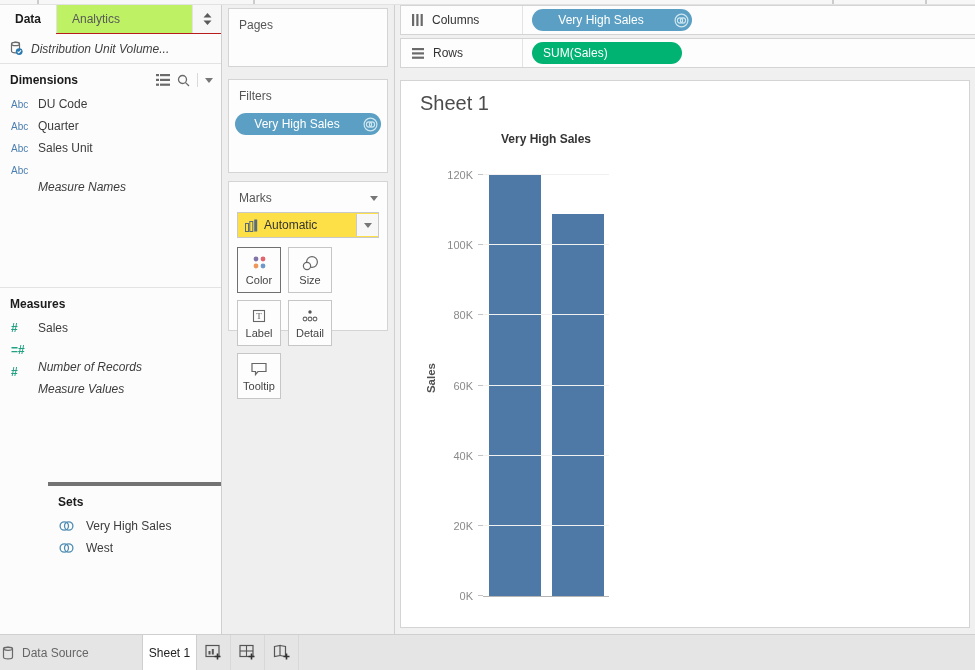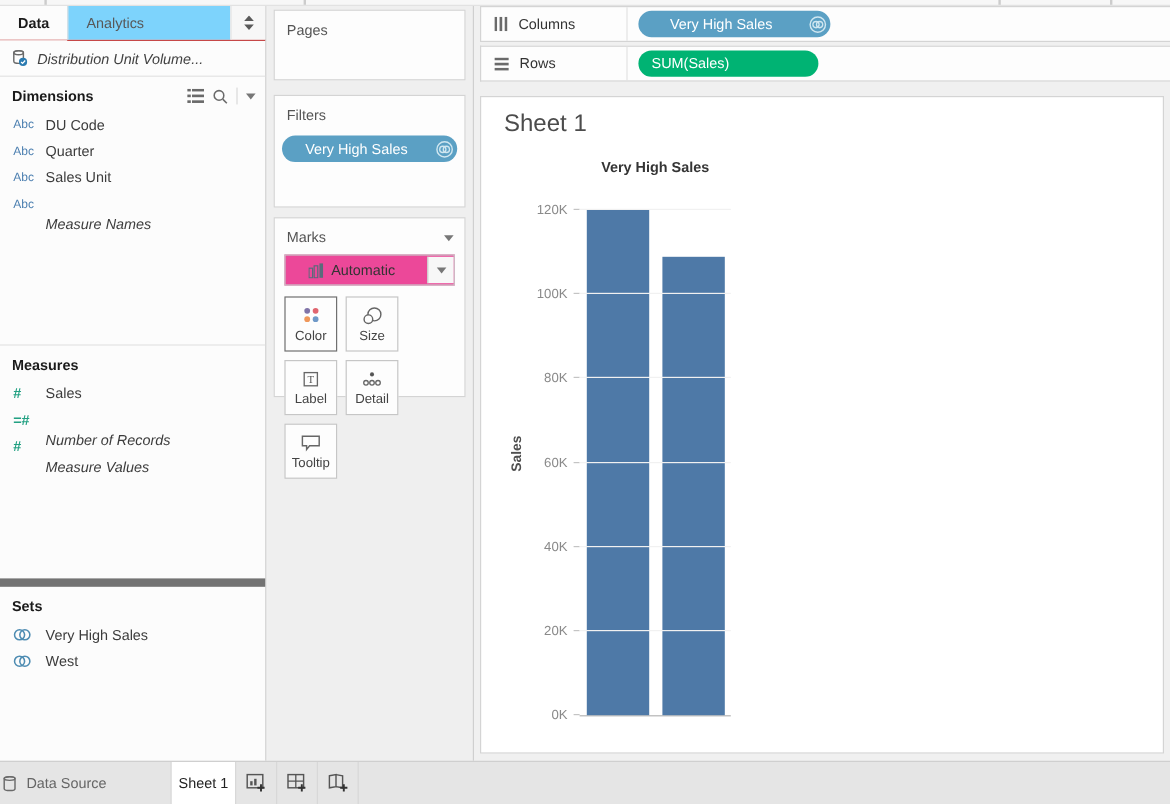--- a/index.html
+++ b/index.html
@@ -9,28 +9,28 @@
   
   .top-strip{position:absolute;top:0;left:0;width:975px;height:4px;background:#f7f7f7;border-bottom:1px solid #e2e2e2;}
   .top-tick{position:absolute;top:0;width:2px;height:4px;background:#cccccc;}
 
   
   .left-panel{position:absolute;top:5px;left:0;width:222px;height:629px;background:#fcfcfc;
               border-right:1px solid #cfcfcf;display:flex;flex-direction:column;box-sizing:border-box;}
   .lp-tabs{display:flex;height:28px;flex:0 0 28px;align-items:stretch;border-bottom:1px solid #b91c1c;}
   .lp-tab{display:flex;align-items:center;padding:0 15px;cursor:default;}
   .lp-tab.active{font-weight:bold;color:#1b1b1b;border-bottom:1px solid #fcfcfc;margin-bottom:-1px;}
-  .lp-tab.inactive{color:#585858;background:#7dd3fc;border-left:1px solid #e3e3e3;flex:1;}
+  .lp-tab.inactive{color:#585858;background:#bef264;border-left:1px solid #e3e3e3;flex:1;}
   .lp-sort{width:28px;display:flex;align-items:center;justify-content:center;background:#f7f7f7;border-left:1px solid #e3e3e3;}
   .lp-datasource{height:29px;flex:0 0 29px;display:flex;align-items:center;gap:7px;padding:0 9px;
                  border-bottom:1px solid #e3e3e3;color:#414141;font-style:italic;}
   .lp-section{box-sizing:border-box;}
   .sec-dimensions{flex:0 0 223px;}
   .sec-measures{flex:0 0 195px;border-top:1px solid #e3e3e3;}
-  .sec-sets{flex:1;border-top:7px solid #737373;}
+  .sec-sets{flex:1;border-top:4px solid #737373;margin-left:48px;}
   .sec-header{display:flex;align-items:center;padding:9px 8px 6px 10px;}
   .sec-title{font-weight:bold;color:#1b1b1b;}
   .hdr-icons{margin-left:auto;display:flex;align-items:center;gap:7px;color:#666;}
   .hdr-sep{width:1px;height:14px;background:#d9d9d9;}
   .field-row{display:flex;align-items:center;height:22px;padding-left:11px;}
   .field-icon{flex:0 0 27px;font-size:10px;color:#4c7fb0;letter-spacing:0px;}
   .field-icon.green{color:#23a183;font-size:12px;font-weight:bold;}
   .field-label{color:#3c3c3c;}
   .it{font-style:italic;margin-top:34px;}
   .set-icon{flex:0 0 27px;display:flex;align-items:center;}
@@ -44,21 +44,21 @@
   .card-marks{top:176px;height:150px;}
   .card-label{padding:9px 10px 4px;color:#555;}
   .filters-pill-wrap{padding:6px 6px 0;}
   .pill{height:22px;border-radius:11px;color:#fff;display:flex;align-items:center;box-sizing:border-box;}
   .pill-blue{background:#5BA0C4;}
   .pill-green{background:#00B373;}
   .pill .pill-text{flex:1;text-align:center;white-space:nowrap;overflow:hidden;}
   .pill .pill-text.left{text-align:left;padding-left:11px;}
   .pill .pill-icon{flex:0 0 22px;display:flex;align-items:center;justify-content:center;}
   .marks-head{display:flex;align-items:center;padding:9px 9px 7px 10px;color:#555;}
-  .marktype{margin:0 8px;height:24px;border:1px solid #c9c9c9;background:#ec4899;display:flex;align-items:center;padding-left:12px;}
+  .marktype{margin:0 8px;height:24px;border:1px solid #c9c9c9;background:#fde047;display:flex;align-items:center;}
   .marktype .mt-icon{flex:0 0 26px;display:flex;justify-content:center;}
   .marktype .mt-label{flex:1;color:#333;}
   .mt-caret{width:21px;height:22px;border-left:1px solid #c9c9c9;display:flex;align-items:center;justify-content:center;background:#f7f7f7;}
   .marks-grid{display:flex;flex-wrap:wrap;gap:7px;margin:9px 8px;}
   .mark-btn{width:44px;height:46px;border:1px solid #c6c6c6;background:#fdfdfd;display:flex;flex-direction:column;
             align-items:center;justify-content:center;gap:3px;font-size:11px;color:#444;box-sizing:border-box;}
   .mark-btn.selected{border:1px solid #707070;}
   .caret-down{width:0;height:0;border-left:4px solid transparent;border-right:4px solid transparent;border-top:5px solid #777;}
 
   

